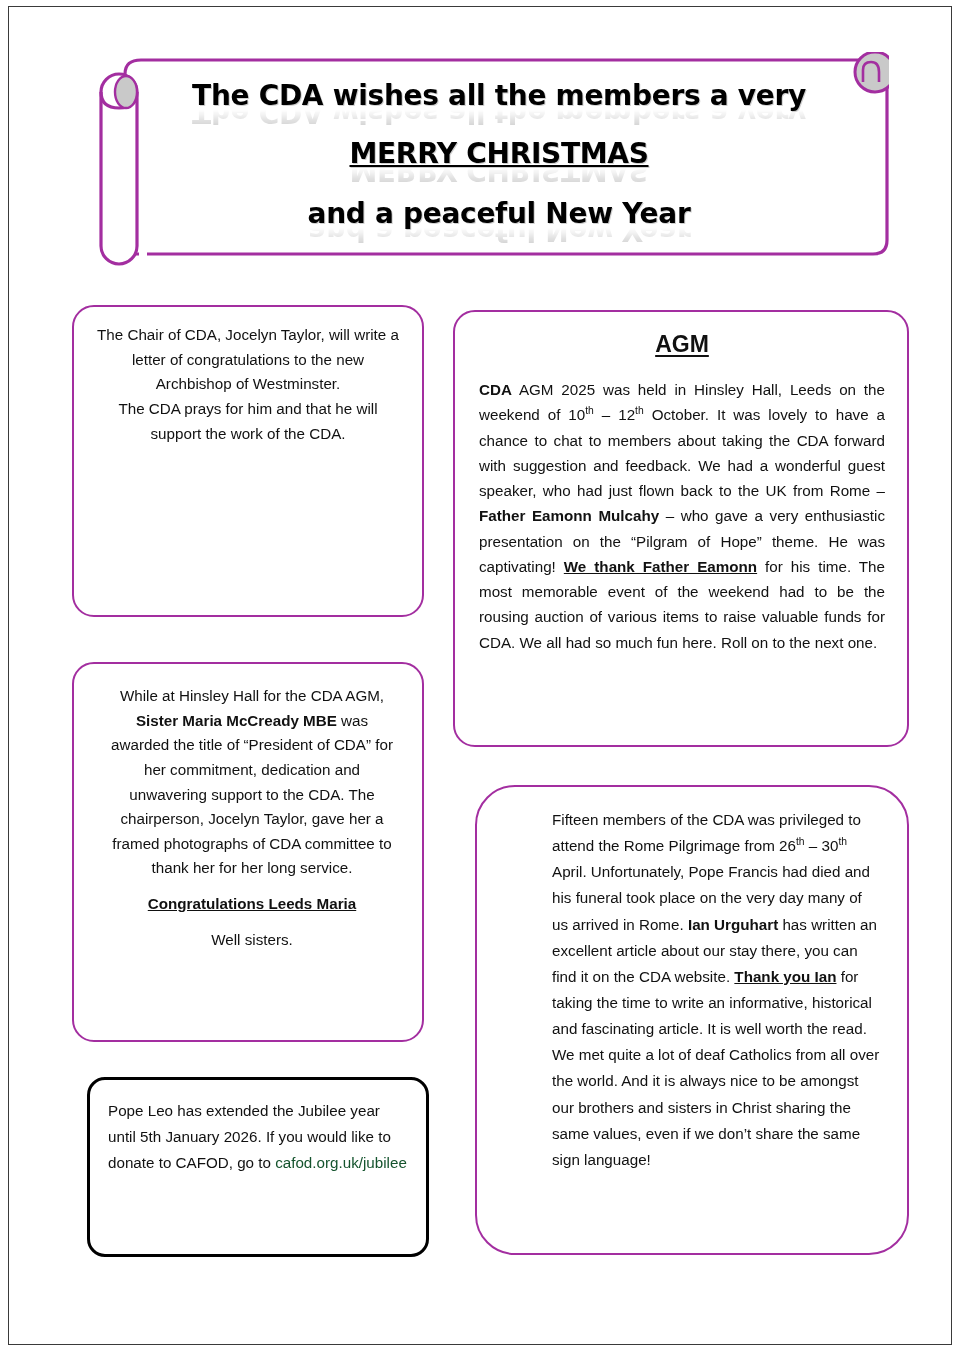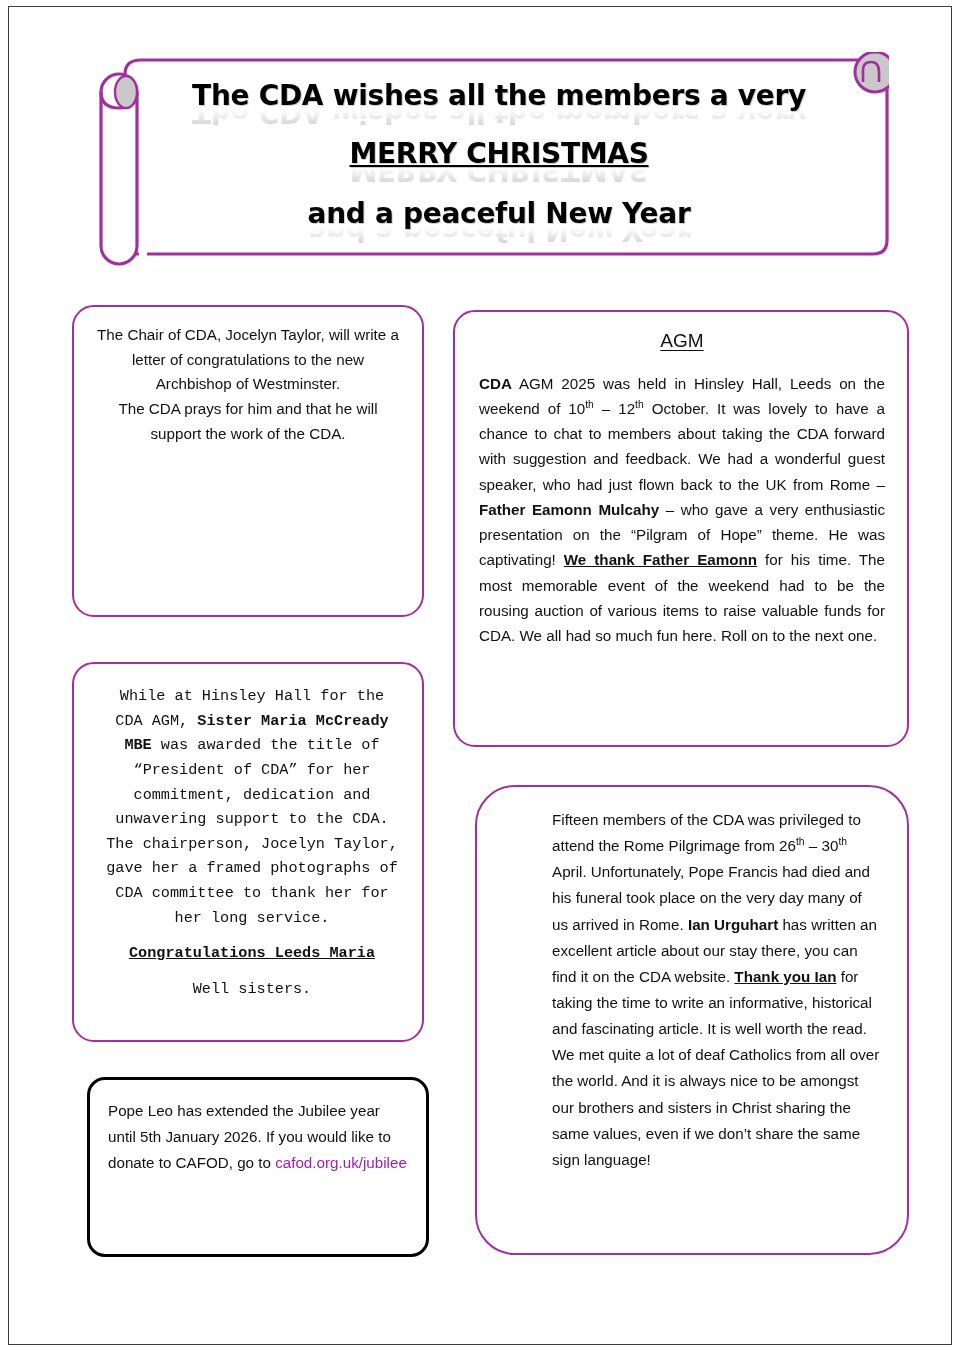--- a/index.html
+++ b/index.html
@@ -100,39 +100,39 @@
     color: #111;
   }
   .ctr { text-align: center; }
   .just { text-align: justify; text-align-last: left; }
   .lft { text-align: left; }
   p.para { margin: 0 0 11px 0; }
   p.para.last { margin-bottom: 0; }
   b, .b { font-weight: bold; }
   .bu { font-weight: bold; text-decoration: underline; }
   sup { font-size: 0.68em; vertical-align: super; line-height: 0; }
-  .link { color: #a21caf; }
+  .link { color: #14532d; }
   h3.boxhead {
     margin: 0 0 14px 0;
-    font-size: 19px;
-    font-weight: normal;
+    font-size: 23px;
+    font-weight: bold;
     text-decoration: underline;
     text-underline-offset: 3px;
   }
   h3.boxhead.plainweight {
     font-weight: normal;
     font-size: 20px;
   }
 
   
   #box-archbishop { left: 63px;  top: 298px;  width: 352px; height: 312px; }
   #box-archbishop .inner { padding: 16px 22px 0 22px; }
 
   #box-sister    { left: 63px;  top: 655px;  width: 352px; height: 380px; }
-  #box-sister .inner { padding: 20px 24px 0 32px; font-family: Liberation Mono, monospace; }
+  #box-sister .inner { padding: 20px 24px 0 32px; }
 
   #box-jubilee   { left: 78px;  top: 1070px; width: 342px; height: 180px; }
   #box-jubilee .inner { padding: 18px 16px 0 18px; line-height: 1.72; }
 
   #box-agm       { left: 444px; top: 303px;  width: 456px; height: 437px; }
   #box-agm .inner { padding: 14px 22px 0 24px; }
   #box-agm .inner p.para { line-height: 1.66; }
 
   #box-rome      { left: 466px; top: 778px;  width: 434px; height: 470px; border-radius: 40px; }
   #box-rome .inner { padding: 20px 26px 0 30px; }

